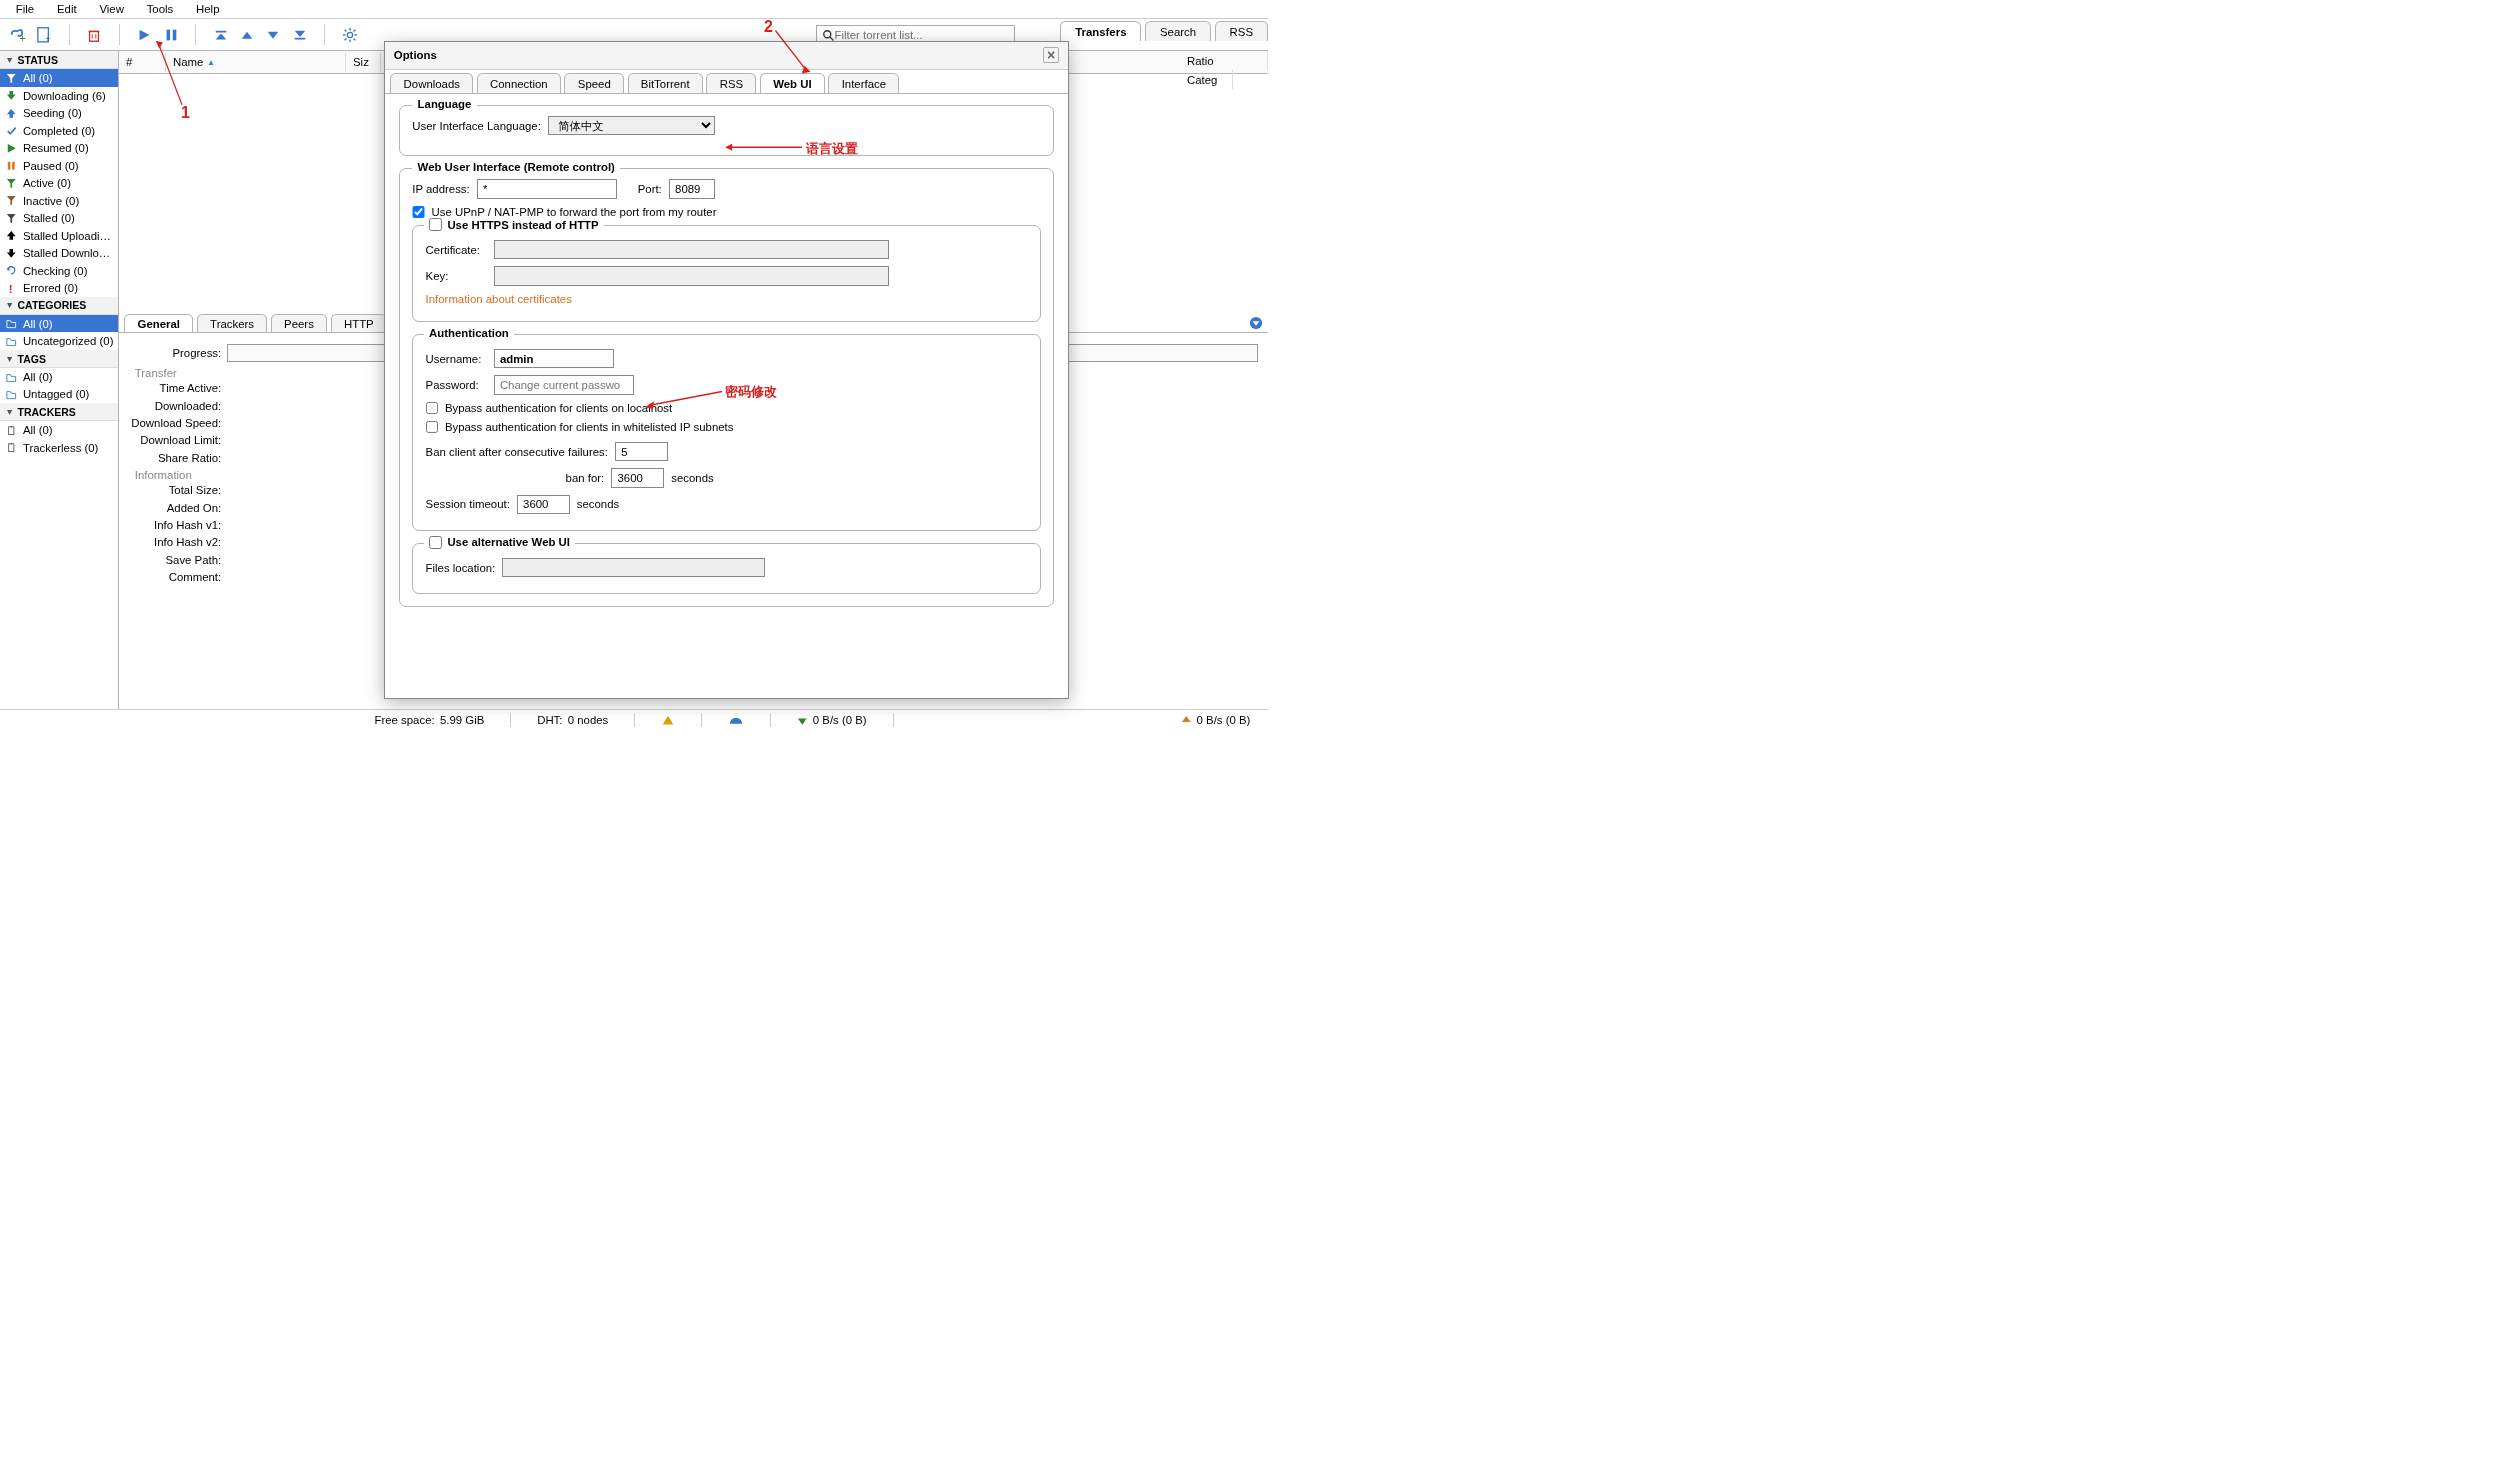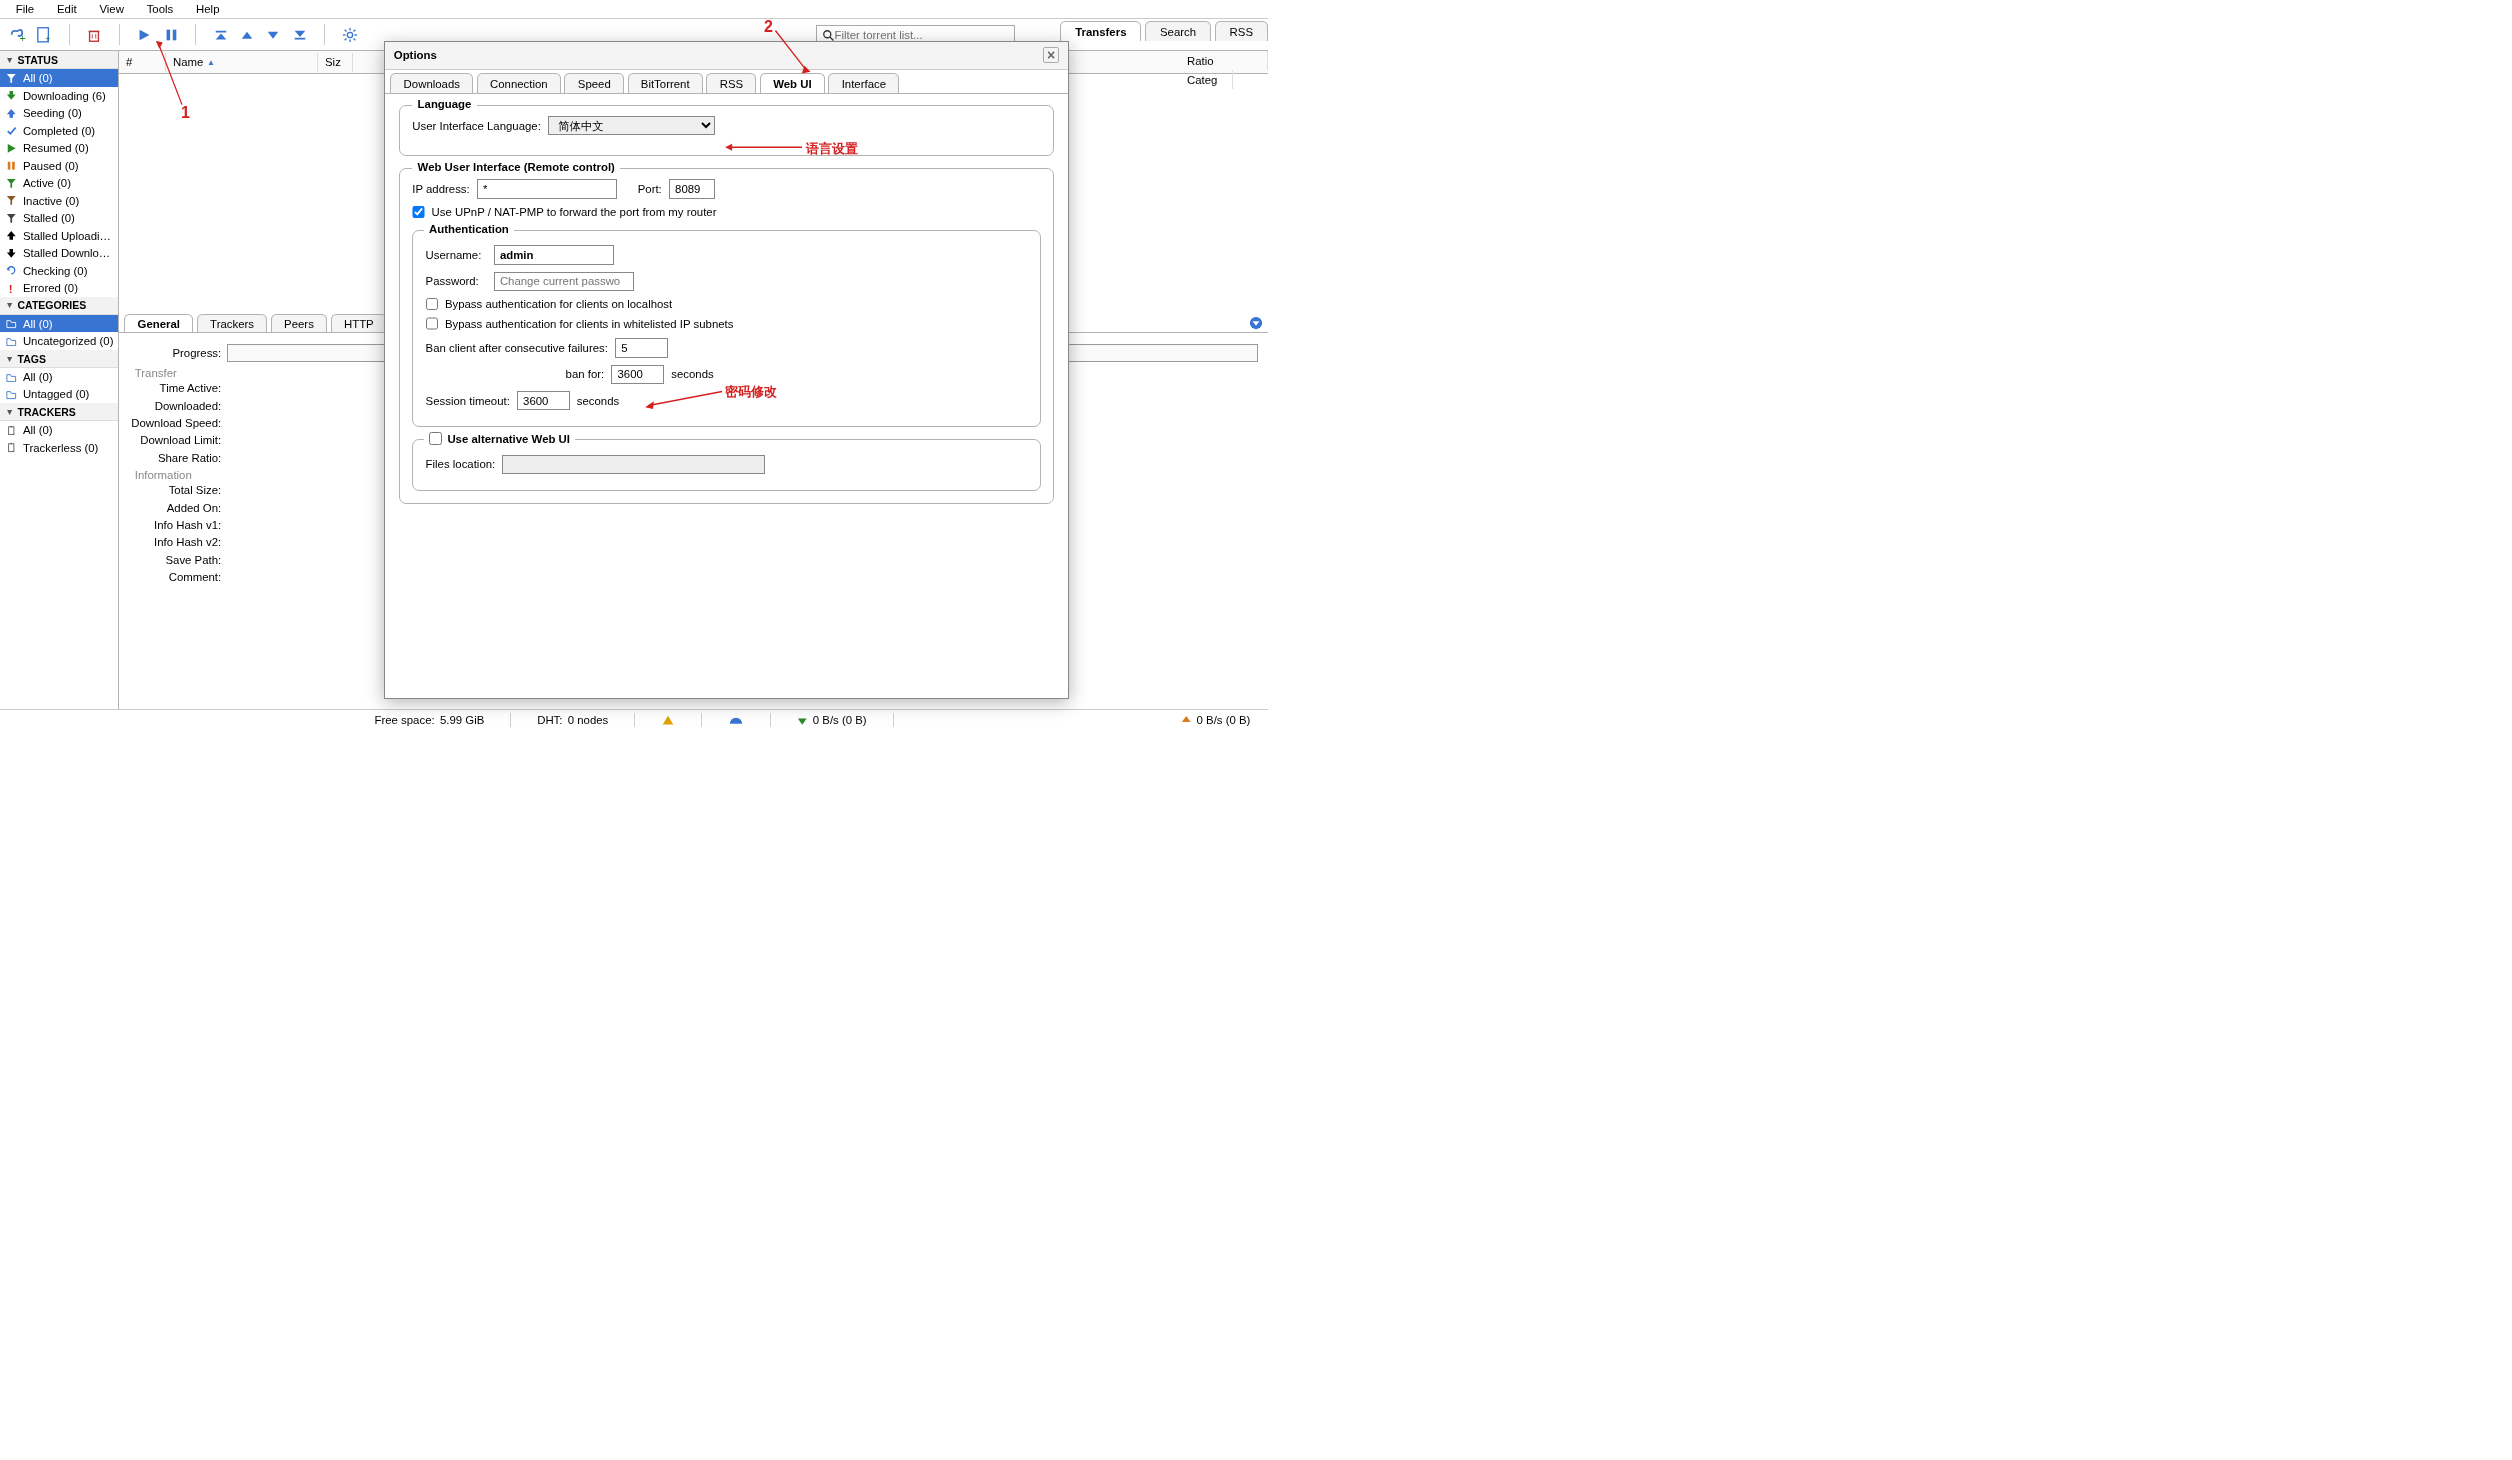--- a/index.html
+++ b/index.html
@@ -372,21 +372,21 @@
             </svg>
           </span>
           <span>Trackerless (0)</span>
         </div>
       </div>
   </div>
 
   <div class="content">
     <div class="table-header">
       <div class="th" style="width:47px">#</div>
-      <div class="th" style="width:152px">
+      <div class="th" style="width:180px">
           <span>Name</span>
           <span class="th-sort">▲</span>
         </div>
       <div class="th" style="width:35px">Siz</div>
     </div>
   </div>
 </div>
 
 <div class="right-header">
   <div class="th" style="width:88px">Ratio</div>
@@ -518,20 +518,37 @@
         <label>IP address:</label>
         <input type="text" style="width: 140px;" value="*">
         <label style="margin-left:14px">Port:</label>
         <input type="text" style="width: 46px;" value="8089">
       </div>
       <div class="fset-row">
         <input type="checkbox" checked="" style="">
         <label>Use UPnP / NAT-PMP to forward the port from my router</label>
       </div>
 
+      <div class="inner-fset">
+        <div class="inner-legend">
+            <input type="checkbox" style="">
+            <span>Use HTTPS instead of HTTP</span>
+          </div>
+        <div class="fset-row" style="margin-top:5.3px">
+          <label style="width:61px">Certificate:</label>
+          <input type="text" style="width: 395px; background: rgb(238, 238, 238);" disabled="">
+        </div>
+        <div class="fset-row">
+          <label style="width:61px">Key:</label>
+          <input type="text" style="width: 395px; background: rgb(238, 238, 238);" disabled="">
+        </div>
+        <div class="fset-row">
+          <span class="link-orange">Information about certificates</span>
+        </div>
+      </div>
 
       <div class="inner-fset" style="margin-top:12.3px">
         <div class="inner-legend">
             <span>Authentication</span>
           </div>
         <div class="fset-row" style="margin-top:5.3px">
           <label style="width:61px">Username:</label>
           <input type="text" style="width: 120px; font-weight: bold;" value="admin">
         </div>
         <div class="fset-row">

